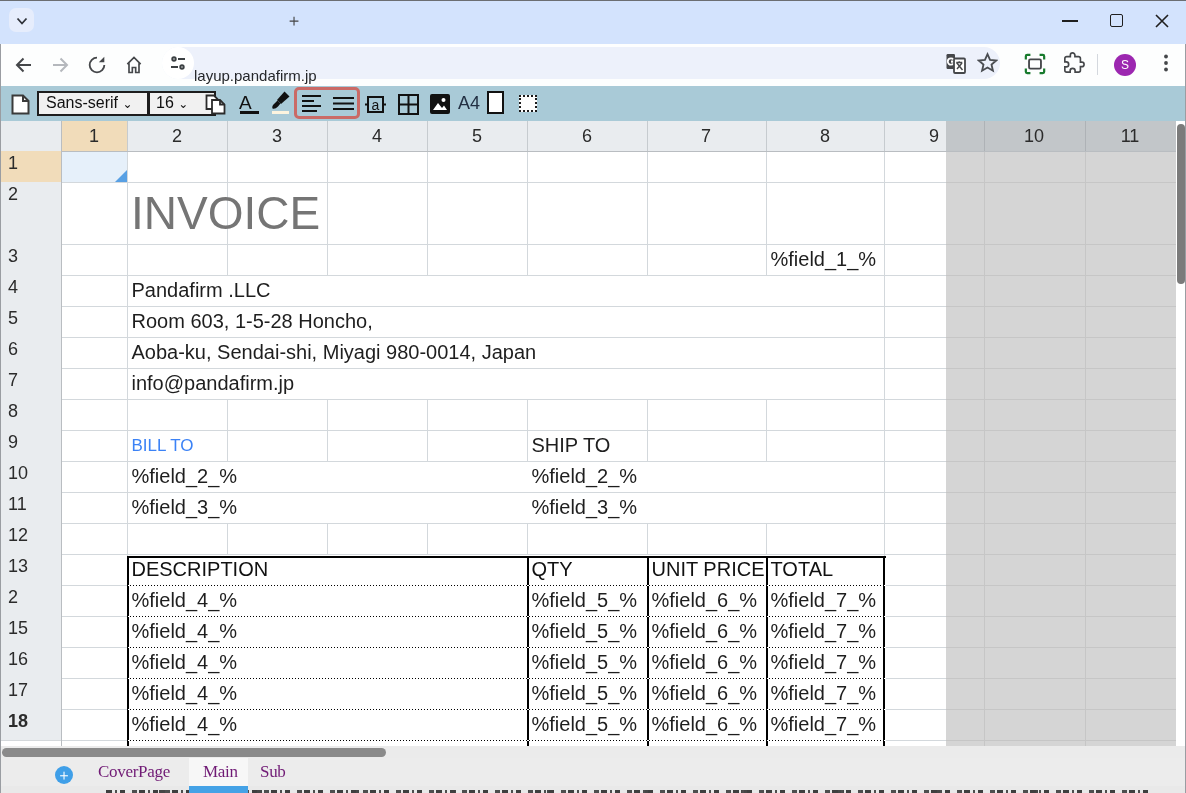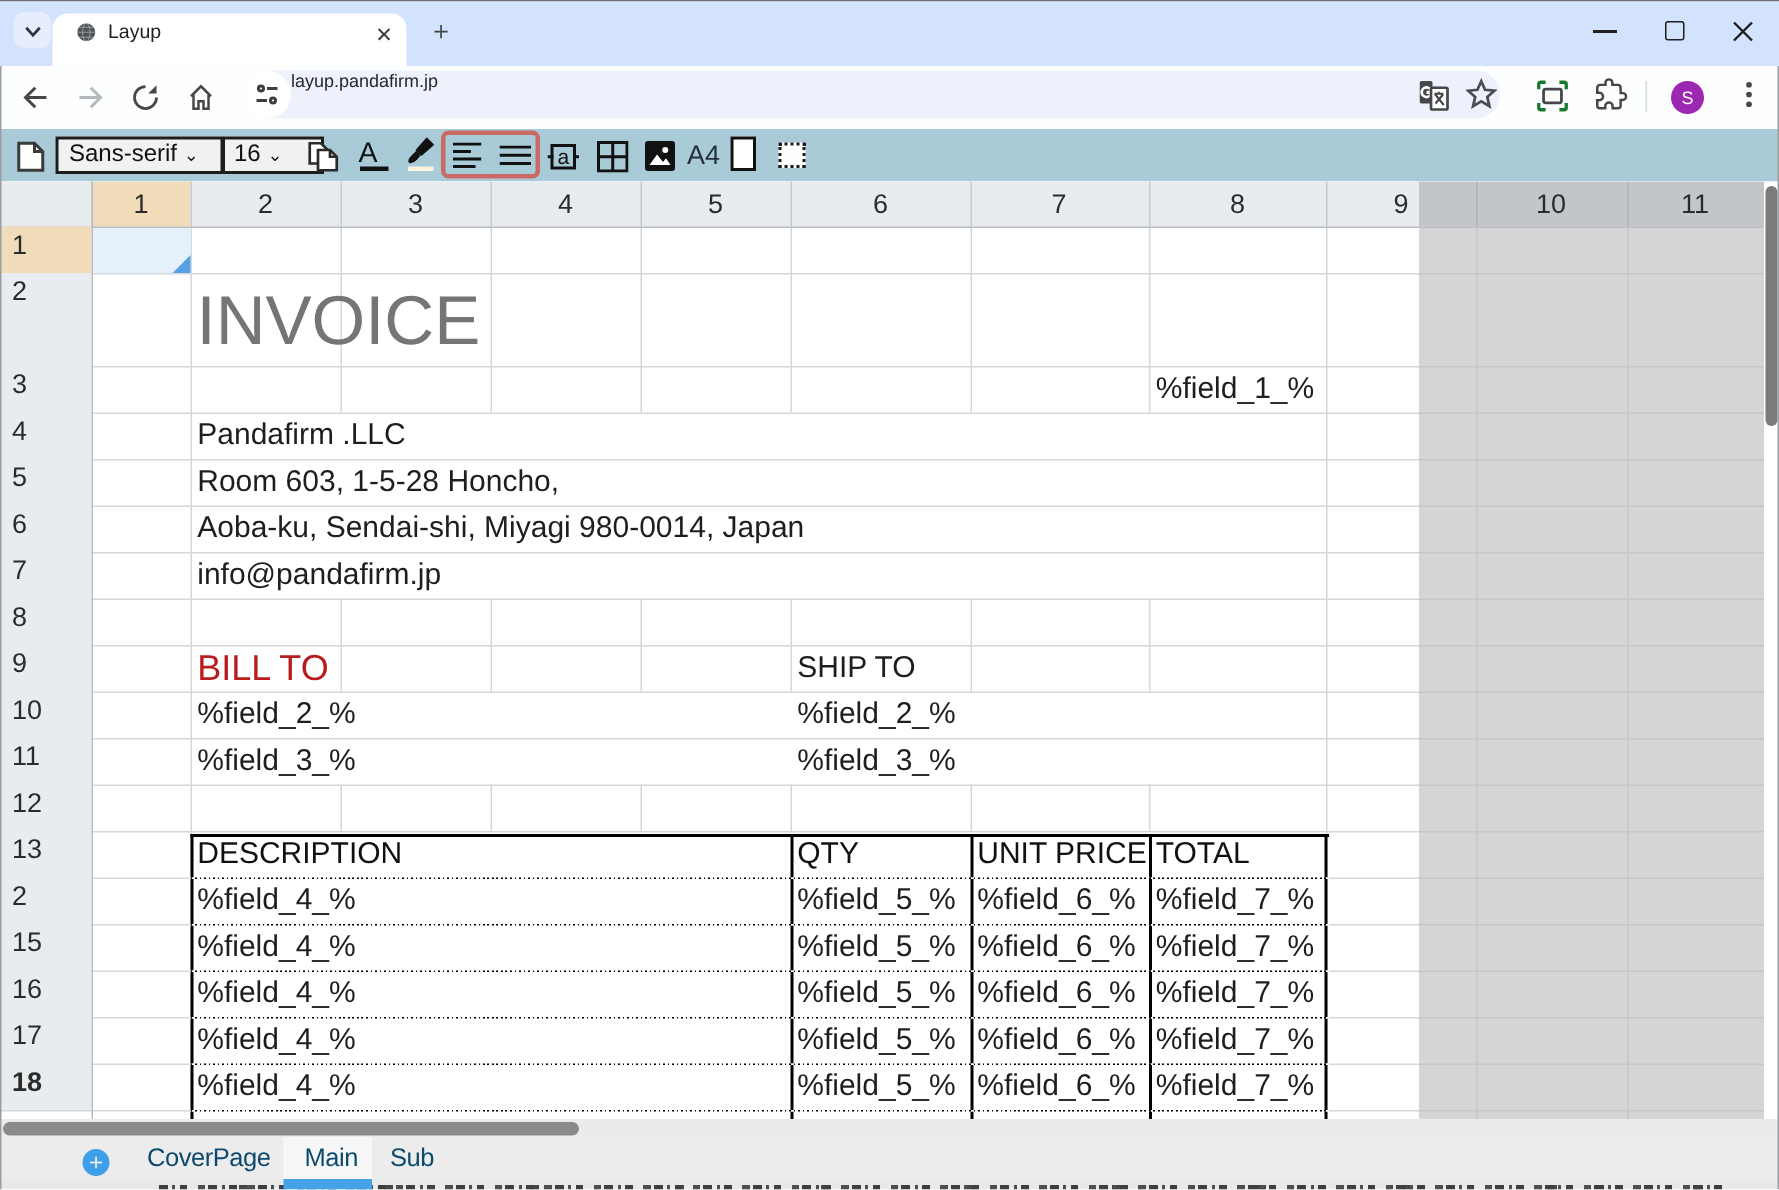--- a/index.html
+++ b/index.html
@@ -10,21 +10,21 @@
 #chev{left:9px;top:7px;width:25px;height:24px;border-radius:7px;background:#e6edfc;color:#30333a;font-size:13px;text-align:center;line-height:23px;}
 #tab{left:35px;top:8px;width:236px;height:36px;background:#fff;border-radius:10px 10px 0 0;}
 #globe{left:16px;top:6px;width:13px;height:13px;}
 #tabtitle{left:37px;top:4px;font-size:13px;color:#1f2023;}
 #tabx{left:211px;top:4px;width:20px;height:20px;font-size:14px;color:#3c4043;text-align:center;line-height:20px;}
 #newtab{left:284px;top:10px;width:20px;height:20px;color:#444;font-size:17px;text-align:center;line-height:20px;font-weight:400;}
 
 #btb{left:0;top:44px;width:1186px;height:42px;background:#fdfefe;}
 #pill{left:162px;top:3px;width:838px;height:32px;border-radius:16px;background:#edf1fb;}
 #pillcirc{left:0px;top:0px;width:32px;height:32px;border-radius:16px;background:#fff;}
-#url{left:32px;top:0;font-size:12px;color:#25272b;text-align:right;}
+#url{left:32px;top:20px;font-size:15px;color:#25272b;text-align:right;}
 #avatar{left:1114px;top:10px;width:22px;height:22px;border-radius:11px;background:#9c27b0;color:#fff;font-size:12px;text-align:center;line-height:22px;}
 #sep{left:1097px;top:10px;width:1px;height:21px;background:#d4d8de;}
 
 #atb{left:0;top:86px;width:1186px;height:35px;background:#a9cad7;}
 .sel{position:absolute;top:5px;height:25px;background:#f1f1f1;border:2px solid #1d1d1d;font-size:16px;color:#111;}
 #redbox{left:294px;top:1px;width:66px;height:32px;border:3px solid #ca6a66;border-radius:5px;}
 .a4{left:458px;top:7px;font-size:18px;color:#233043;}
 #wrect{left:487px;top:91px;width:17px;height:23px;background:#fff;border:2px solid #111;}
 #drect{left:519px;top:95px;width:18px;height:17px;background:#fdfdfd;border:2px dotted #1a1a1a;}
 
@@ -41,44 +41,33 @@
 
 #vscroll{left:1176px;top:121px;width:10px;height:637px;background:#fff;}
 #vthumb{left:1177px;top:124px;width:8px;height:160px;border-radius:4px;background:#7b7b7b;}
 #hscroll{left:0;top:746px;width:1186px;height:12px;background:#ebebeb;}
 #hthumb{left:2px;top:748px;width:384px;height:9px;border-radius:4.5px;background:#8a8a8a;}
 
 #stabs{left:0;top:758px;width:1186px;height:28px;background:#ececec;}
 #plusbtn{left:55px;top:766px;width:18px;height:18px;border-radius:9px;background:#3f9fe8;color:#fff;text-align:center;line-height:17px;font-size:15px;}
 #maintab{left:189px;top:758px;width:59px;height:28px;background:#f7f7f7;}
 #mainline{left:189px;top:786px;width:59px;height:7px;background:#45a2e6;}
-.stab{top:762px;font-size:17px;color:#0c4a6e;letter-spacing:-0.3px;position:absolute;}
+.stab{top:762px;font-size:17px;color:#701a75;letter-spacing:-0.3px;position:absolute;font-family:Liberation Serif, serif;}
 #bstrip{left:0;top:786px;width:1186px;height:7px;background:#e9e9e9;}
 #garble{left:106px;top:790px;width:1048px;height:3px;opacity:0.85;background-image:repeating-linear-gradient(90deg,#222 0 6px,transparent 6px 9px,#333 9px 11px,transparent 11px 14px,#222 14px 19px,transparent 19px 26px,#333 26px 31px,transparent 31px 33px),repeating-linear-gradient(90deg,transparent 0 53px,#2a2a2a 53px 59px,transparent 59px 97px);}
 </style></head><body>
 <div id="win">
   <div class="abs" id="topline"></div>
     <div class="abs" style="left:0;top:44px;width:1px;height:749px;background:#9a9da2;z-index:50;"></div>
     <div class="abs" style="left:1185px;top:44px;width:1px;height:749px;background:#9a9da2;z-index:50;"></div>
   <div class="abs" id="tabstrip">
     <div class="abs" id="chev"></div>
       <svg class="abs" style="left:16px;top:14px" width="12" height="12" viewBox="0 0 12 12">
         <path d="M1.5 3.5 L6 8.5 L10.5 3.5" stroke="#30333a" stroke-width="1.8" fill="none"></path>
       </svg>
-    <div class="abs" id="tab">
-      <svg class="abs" id="globe" viewBox="0 0 24 24">
-          <circle cx="12" cy="12" r="11" fill="#505459"></circle>
-          <g stroke="#fff" stroke-width="0.9" fill="none" opacity="0.55">
-            <ellipse cx="12" cy="12" rx="4.6" ry="11"></ellipse>
-            <path d="M1 12h22M3 5.8h18M3 18.2h18"></path>
-          </g>
-        </svg>
-      <div class="abs" id="tabtitle">Layup</div>
-      <div class="abs" id="tabx">✕</div>
-    </div>
     <div class="abs" id="newtab">＋</div>
     <div class="abs" style="left:1062px;top:19px;width:16px;height:2px;background:#1f1f1f;"></div>
     <div class="abs" style="left:1110px;top:13px;width:13px;height:13px;border:1.5px solid #1f1f1f;border-radius:2px;"></div>
     <svg class="abs" style="left:1154px;top:12px" width="16" height="16" viewBox="0 0 16 16">
         <path d="M2 2 L14 14 M14 2 L2 14" stroke="#1f1f1f" stroke-width="1.6"></path>
       </svg>
   </div>
   <div class="abs" id="btb">
     <svg class="abs" style="left:14px;top:11px" width="20" height="20" viewBox="0 0 20 20">
         <path d="M17 10 H3 M9.5 3.5 L3 10 L9.5 16.5" stroke="#45474a" stroke-width="2" fill="none"></path>
@@ -301,21 +290,21 @@
       <div class="abs" style="left:61px;top:625px;width:0;height:0;"></div>
       <div class="abs" style="left:61px;top:0;width:1px;height:625px;background:#b9bdc1;"></div>
       <div class="abs" style="left:62px;top:31px;width:65px;height:30px;background:#e6f0fa;"></div>
       <div class="abs" style="left:115px;top:49px;width:0;height:0;border-left:12px solid transparent;border-bottom:12px solid #58a0e4;"></div>
       <div class="ctext" style="left:131px;top:61px;height:62px;line-height:62px;font-size:46px;color:#757575;">INVOICE</div>
       <div class="ctext" style="left:770.5px;top:123px;height:31px;line-height:31px;font-size:20px;color:#1e1e1e;">%field_1_%</div>
       <div class="ctext" style="left:131.5px;top:154px;height:31px;line-height:31px;font-size:20px;color:#1e1e1e;">Pandafirm .LLC</div>
       <div class="ctext" style="left:131.5px;top:185px;height:31px;line-height:31px;font-size:20px;color:#1e1e1e;text-align:right;">Room 603, 1-5-28 Honcho,</div>
       <div class="ctext" style="left:131.5px;top:216px;height:31px;line-height:31px;font-size:20px;color:#1e1e1e;">Aoba-ku, Sendai-shi, Miyagi 980-0014, Japan</div>
       <div class="ctext" style="left:131.5px;top:247px;height:31px;line-height:31px;font-size:20px;color:#1e1e1e;">info@pandafirm.jp</div>
-      <div class="ctext" style="left:131.5px;top:309px;height:31px;line-height:31px;font-size:24px;color:#b91c1c;text-align:center;">BILL TO</div>
+      <div class="ctext" style="left:131.5px;top:309px;height:31px;line-height:31px;font-size:17px;color:#3b82f6;text-align:center;">BILL TO</div>
       <div class="ctext" style="left:531.5px;top:309px;height:31px;line-height:31px;font-size:20px;color:#1e1e1e;">SHIP TO</div>
       <div class="ctext" style="left:131.5px;top:340px;height:31px;line-height:31px;font-size:20px;color:#1e1e1e;">%field_2_%</div>
       <div class="ctext" style="left:531.5px;top:340px;height:31px;line-height:31px;font-size:20px;color:#1e1e1e;">%field_2_%</div>
       <div class="ctext" style="left:131.5px;top:371px;height:31px;line-height:31px;font-size:20px;color:#1e1e1e;">%field_3_%</div>
       <div class="ctext" style="left:531.5px;top:371px;height:31px;line-height:31px;font-size:20px;color:#1e1e1e;">%field_3_%</div>
       <div class="ctext" style="left:131.5px;top:433px;height:31px;line-height:31px;font-size:20px;color:#111;">DESCRIPTION</div>
       <div class="ctext" style="left:531.5px;top:433px;height:31px;line-height:31px;font-size:20px;color:#111;">QTY</div>
       <div class="ctext" style="left:651.5px;top:433px;height:31px;line-height:31px;font-size:20px;color:#111;">UNIT PRICE</div>
       <div class="ctext" style="left:770.5px;top:433px;height:31px;line-height:31px;font-size:20px;color:#111;">TOTAL</div>
       <div class="ctext" style="left:131.5px;top:464px;height:31px;line-height:31px;font-size:20px;color:#1e1e1e;">%field_4_%</div>

